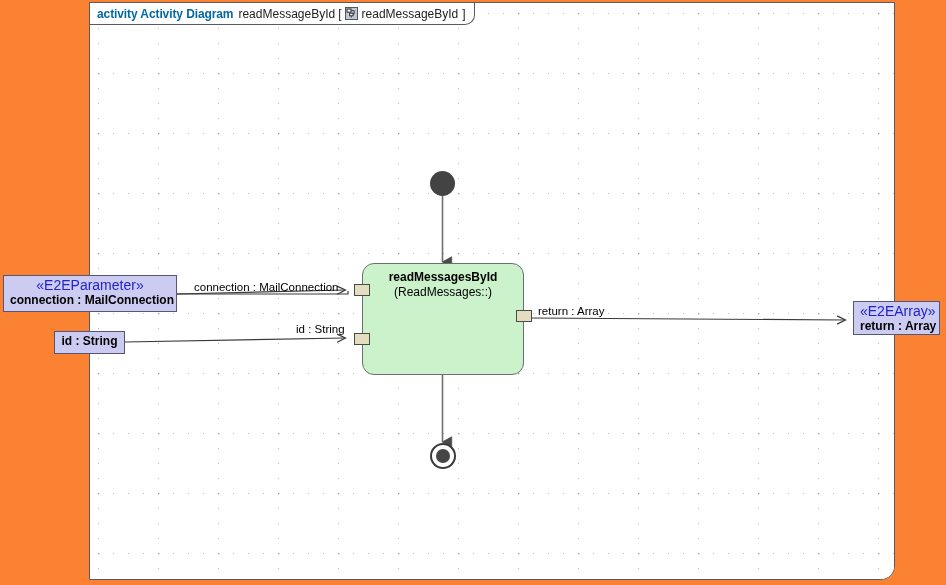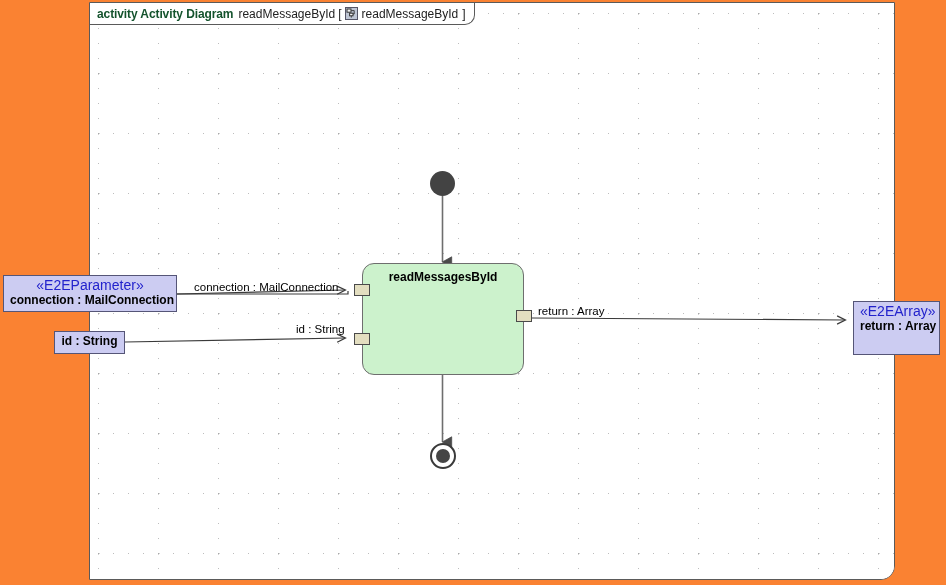--- a/index.html
+++ b/index.html
@@ -71,21 +71,21 @@
     border-top: none;
     border-left: none;
     border-radius: 0 0 10px 0;
     box-sizing: border-box;
     white-space: nowrap;
     z-index: 6;
   }
   .hdr-kind {
     font-size: 12px;
     font-weight: bold;
-    color: #14532d;
+    color: #0369a1;
     letter-spacing: -0.1px;
   }
   .hdr-name {
     font-size: 12px;
     color: #222;
     margin-left: 5px;
   }
   .hdr-brk {
     font-size: 12px;
     color: #222;
@@ -227,21 +227,21 @@
     left: 54px;
     top: 331px;
     width: 71px;
     height: 23px;
     padding-top: 2px;
   }
   .box-return {
     left: 853px;
     top: 301px;
     width: 87px;
-    height: 54px;
+    height: 34px;
   }
 
   
   .edge-label {
     position: absolute;
     font-size: 11.5px;
     color: #000;
     white-space: nowrap;
     z-index: 4;
     background: transparent;
@@ -295,20 +295,21 @@
 
     <path d="M532,318 L845,320" fill="none" stroke="#3A3A3A" stroke-width="1.2" marker-end="url(#openArrow)"></path>
 
     <path d="M192,294 L346,294" stroke="#3A3A3A" stroke-width="1" fill="none" opacity="0"></path>
   </svg>
 
   <div class="init-node"></div>
 
   <div class="action-node">
     <div class="action-title">readMessagesById</div>
+    <div class="action-sub">(ReadMessages::)</div>
   </div>
 
   <div class="pin pin-in-1"></div>
   <div class="pin pin-in-2"></div>
   <div class="pin pin-out-1"></div>
 
   <div class="final-node"></div>
 
   <div class="obj-box box-connection">
     <div class="obj-stereo">«E2EParameter»</div>

